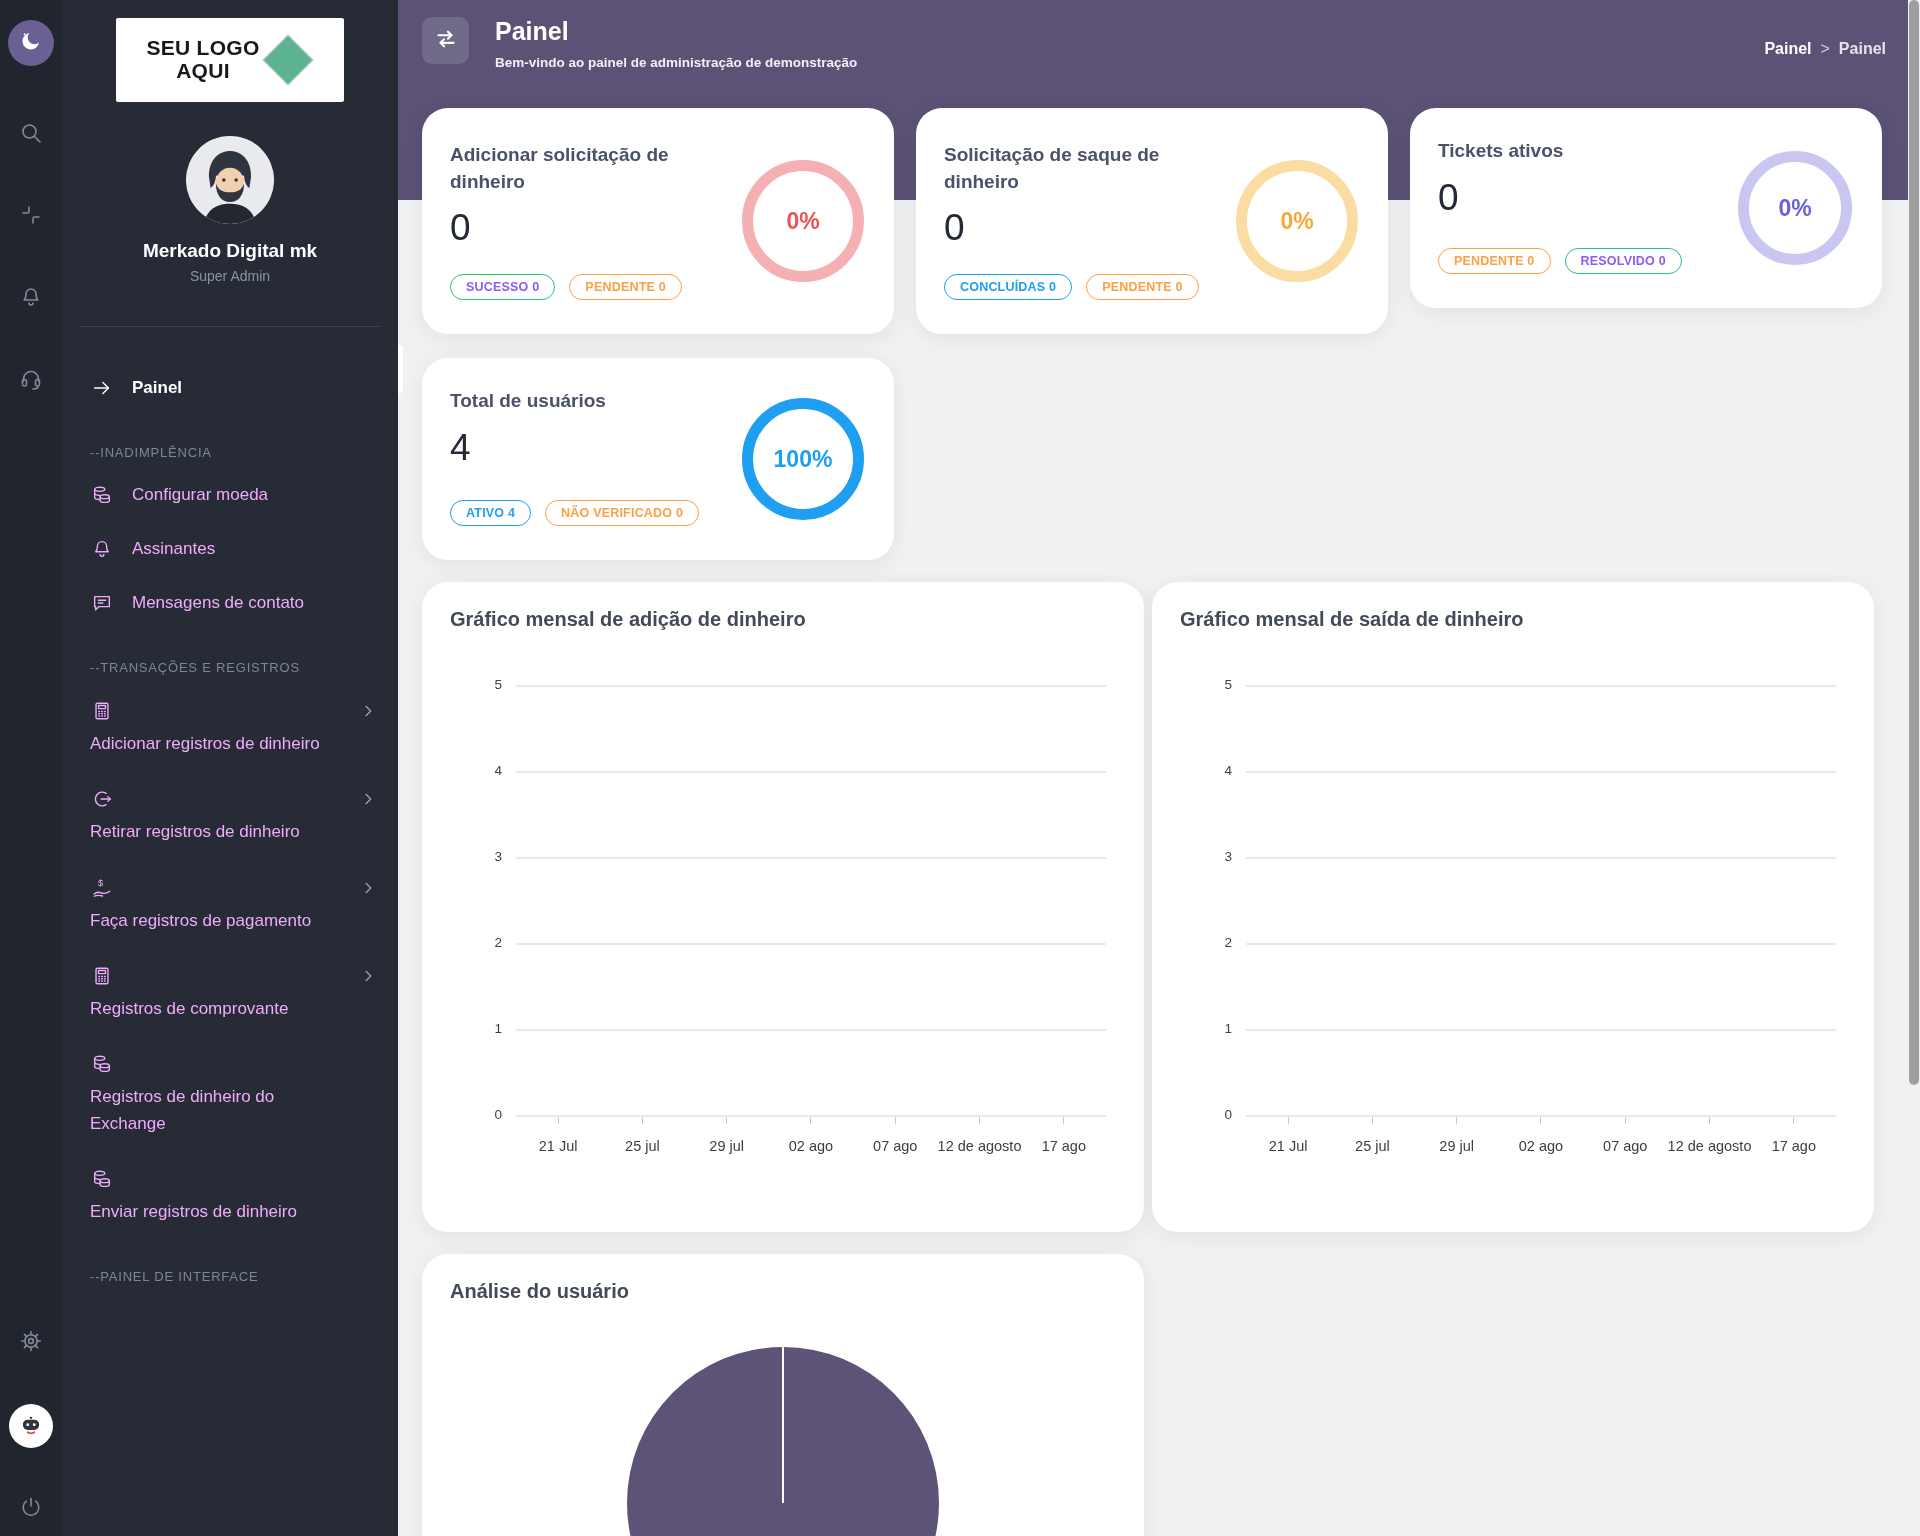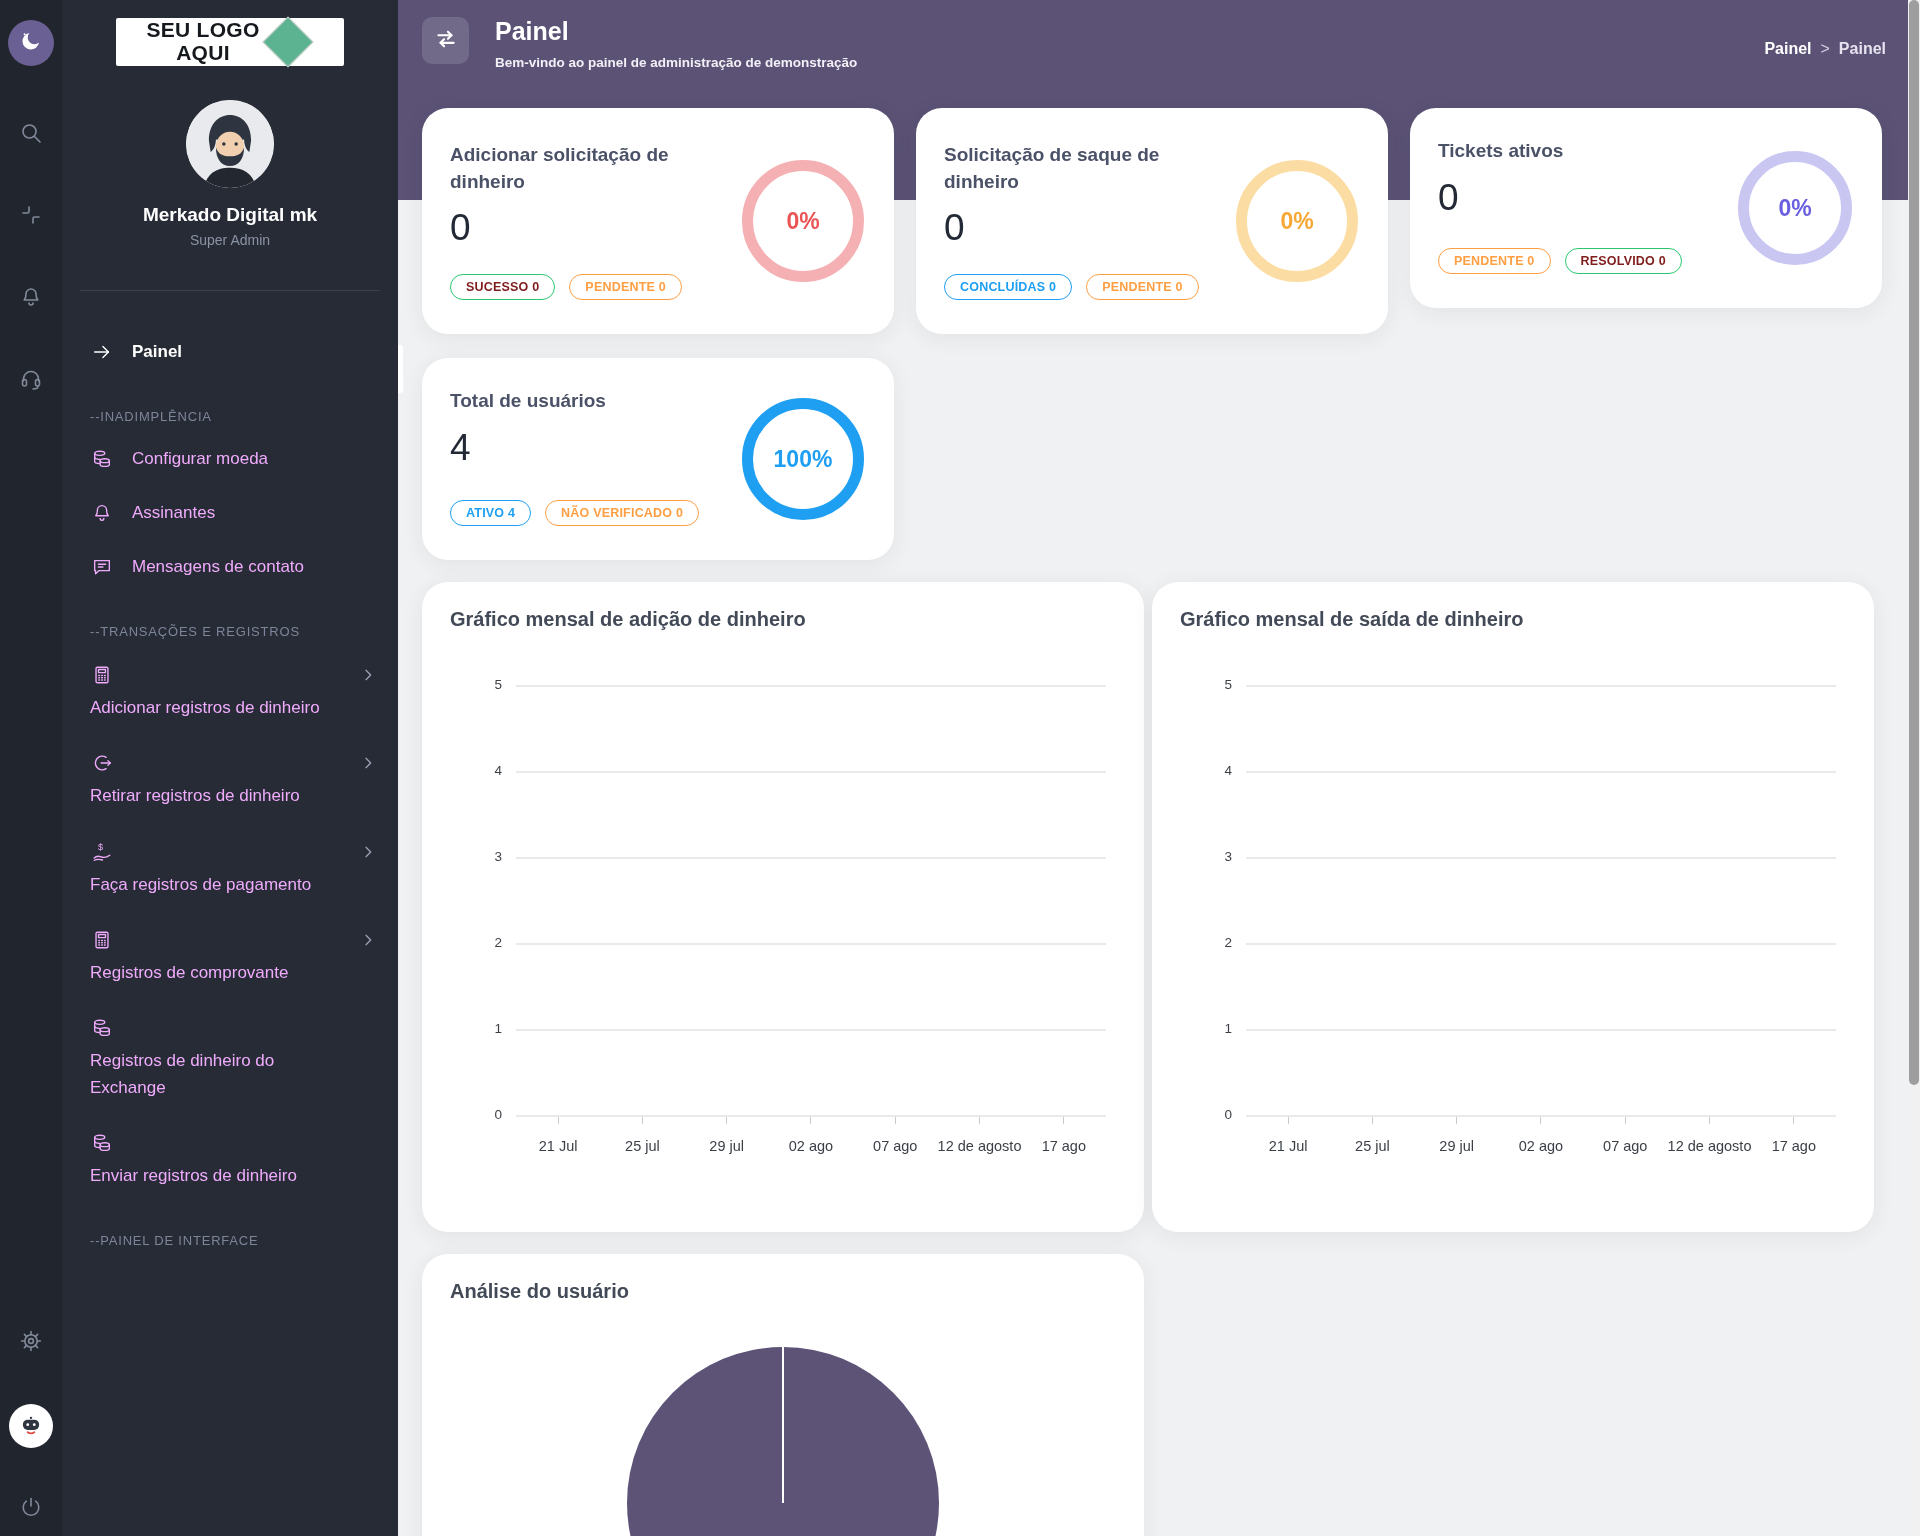--- a/index.html
+++ b/index.html
@@ -12,21 +12,21 @@
   .rail-spacer{flex:1;}
   .rail-bottom{display:flex;flex-direction:column;align-items:center;gap:48px;}
   .rail-icon{color:#828a9a;width:26px;height:26px;display:flex;align-items:center;justify-content:center;cursor:pointer;}
   .rail-icon svg{width:24px;height:24px;stroke:currentColor;fill:none;stroke-width:1.6;stroke-linecap:round;stroke-linejoin:round;}
   .moon-wrap{width:46px;height:46px;border-radius:50%;background:#6b6093;display:flex;align-items:center;justify-content:center;cursor:pointer;}
   .moon-wrap svg{width:24px;height:24px;}
   .bot-wrap{width:44px;height:44px;border-radius:50%;background:#fff;display:flex;align-items:center;justify-content:center;cursor:pointer;}
 
   
   .sidebar{width:336px;flex:0 0 336px;background:#262b36;color:#9aa2b1;overflow:hidden;box-sizing:border-box;position:relative;}
-  .logo-box{width:228px;height:48px;background:#fff;border-radius:2px;margin:18px auto 0;display:flex;align-items:center;justify-content:center;gap:10px;cursor:pointer;}
+  .logo-box{width:228px;height:84px;background:#fff;border-radius:2px;margin:18px auto 0;display:flex;align-items:center;justify-content:center;gap:10px;cursor:pointer;}
   .logo-text{font-size:21px;font-weight:bold;color:#15181d;line-height:1.08;text-align:center;letter-spacing:.3px;}
   .logo-diamond{width:34px;height:34px;background:#5cb392;border:1px solid #c9cfcb;transform:rotate(45deg);margin-right:8px;}
   .avatar{width:88px;height:88px;border-radius:50%;margin:34px auto 0;overflow:hidden;background:#e8eaed;}
   .u-name{text-align:center;color:#fff;font-size:19px;font-weight:bold;margin-top:16px;}
   .u-role{text-align:center;color:#8b93a3;font-size:14px;margin-top:6px;}
   .sidebar-divider{border-top:1px solid #39404e;margin:42px 18px 0;}
   .nav{padding-top:34px;}
   .nav-item{display:flex;align-items:center;gap:18px;padding:15px 28px;font-size:17px;color:#f0abfc;cursor:pointer;}
   .nav-item .nicon{width:24px;height:24px;flex:0 0 24px;display:flex;align-items:center;justify-content:center;}
   .nav-item .nicon svg{width:22px;height:22px;stroke:currentColor;fill:none;stroke-width:1.5;stroke-linecap:round;stroke-linejoin:round;}
@@ -56,21 +56,21 @@
   .breadcrumb .curr{color:#e6e2f0;}
 
   .card{background:#fff;border-radius:26px;box-shadow:0 4px 22px rgba(34,41,47,.07);box-sizing:border-box;}
   .stats-row{display:flex;gap:22px;}
   .stat-card{width:472px;height:226px;position:relative;padding:34px 30px 0 28px;}
   .stat-card.short{height:200px;padding-top:30px;}
   .stat-title{color:#4b5268;font-size:19px;font-weight:bold;line-height:1.4;max-width:290px;}
   .stat-value{font-size:37px;color:#232a35;margin-top:12px;}
   .badges{position:absolute;left:28px;bottom:34px;display:flex;gap:14px;}
   .badge{border:1.5px solid;border-radius:999px;padding:5px 15px;font-size:12.5px;font-weight:bold;letter-spacing:.2px;white-space:nowrap;}
-  .badge.green{color:#7f1d1d;border-color:#28c76f;}
+  .badge.green{color:#8b5cf6;border-color:#28c76f;}
   .badge.orange{color:#ff9f43;border-color:#ff9f43;}
   .badge.blue{color:#1e9ff2;border-color:#1e9ff2;}
   .ring{position:absolute;right:30px;top:50%;transform:translateY(-50%);width:100px;height:100px;border-radius:50%;border-style:solid;border-width:11px;display:flex;align-items:center;justify-content:center;font-size:23px;font-weight:bold;}
   .ring.pink{border-color:#f4b0b2;color:#ea5455;}
   .ring.yellow{border-color:#fbdda4;color:#f7a834;}
   .ring.violet{border-color:#c9c6f2;color:#6a5fe0;width:92px;height:92px;}
   .ring.bluefull{border-color:#1e9ff2;color:#1e9ff2;}
   .row2{margin-top:24px;}
 
   .charts-row{display:flex;gap:8px;margin-top:22px;}

